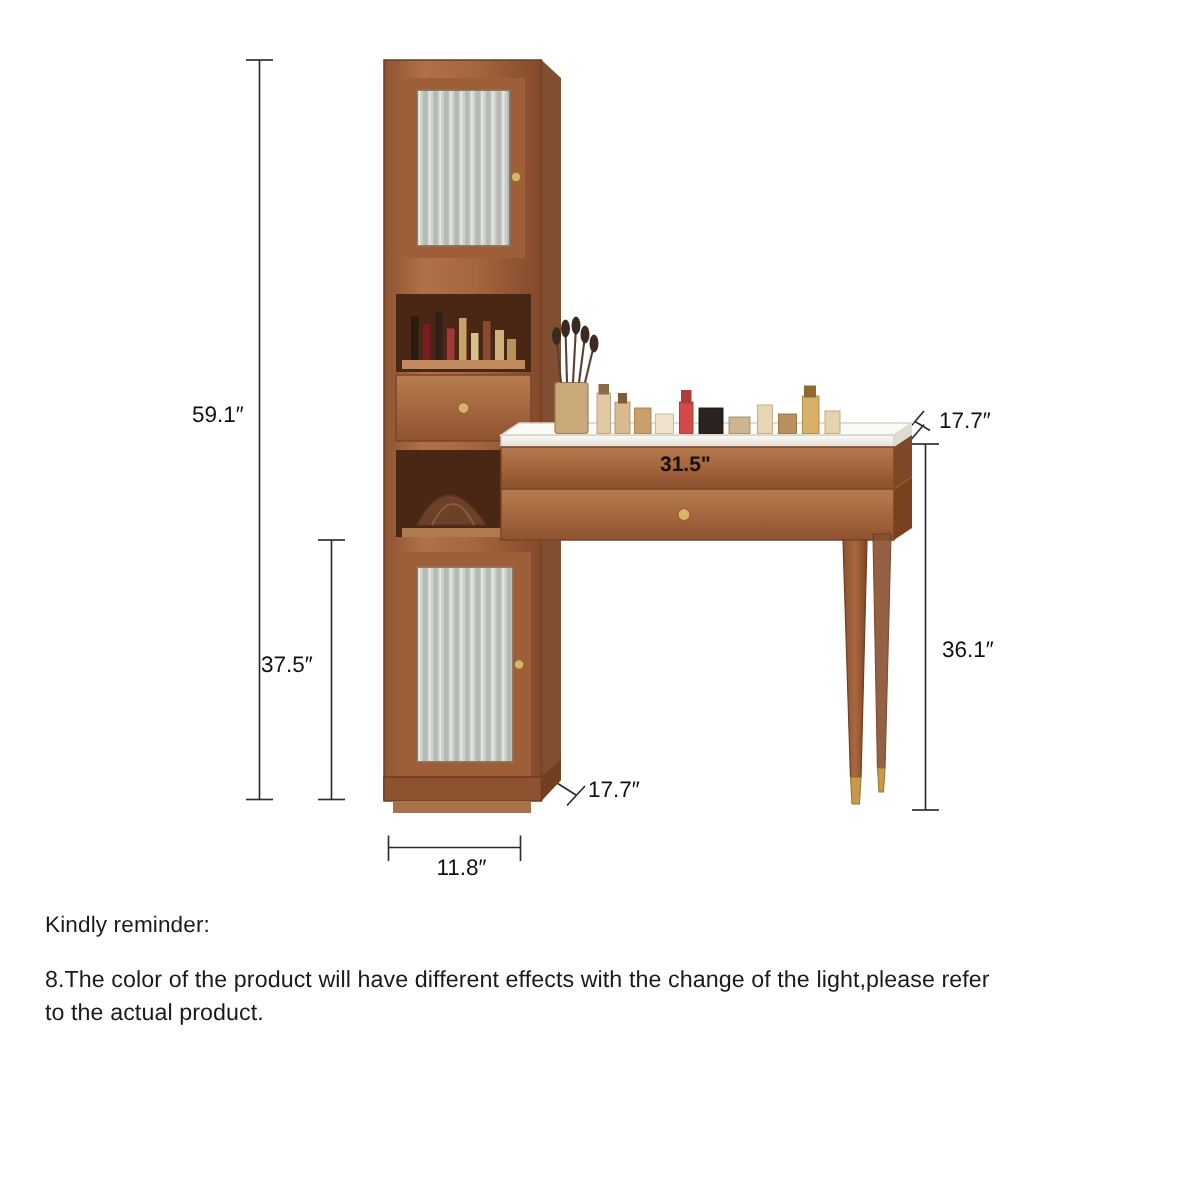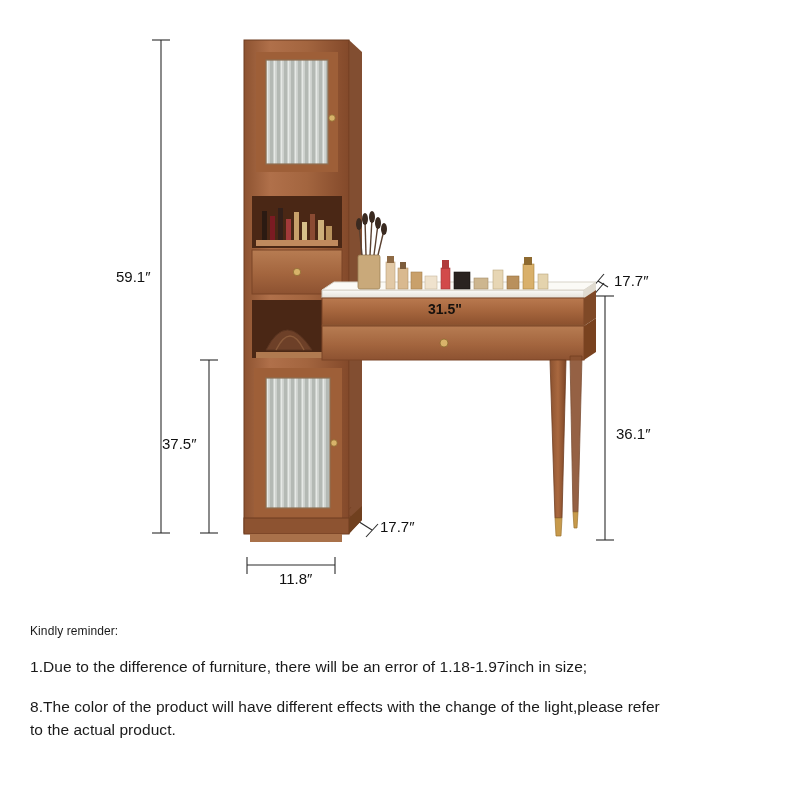--- a/index.html
+++ b/index.html
@@ -8,33 +8,33 @@
     width: 800px; height: 800px;
     background: #ffffff;
     font-family: "Liberation Sans", sans-serif;
     color: #1a1a1a;
     overflow: hidden;
     position: relative;
   }
 
   #diagram {
     position: absolute;
-    left: 4px; top: 0;
+    left: 16px; top: 0;
     width: 768px; height: 600px;
   }
 
   #notes {
     position: absolute;
     left: 30px;
     top: 600px;
     width: 740px;
   }
   .note-title {
-    font-size: 12px;
-    margin: 24px 0 0 0;
+    font-size: 15px;
+    margin: 8px 0 0 0;
     letter-spacing: 0.1px;
   }
   .note-line {
     font-size: 15.5px;
     margin: 18px 0 0 0;
     line-height: 1.45;
     letter-spacing: 0.05px;
   }
   .note-line.wrap { max-width: 640px; }
 
@@ -222,15 +222,14 @@
   <div class="dim-label" style="left:158px; top:435px;">37.5″</div>
   <div class="dim-label" style="left:275px; top:570px;">11.8″</div>
   <div class="dim-label" style="left:376px; top:518px;">17.7″</div>
   <div class="dim-label" style="left:610px; top:272px;">17.7″</div>
   <div class="dim-label" style="left:612px; top:425px;">36.1″</div>
   <div class="onboard" style="left:424px; top:301px;">31.5"</div>
 </div>
 
 <div id="notes">
   <p class="note-title">Kindly reminder:</p>
-  <p class="note-line">1.Due to the difference of furniture, there will be an error of 1.18-1.97inch in size;</p>
   <p class="note-line wrap">8.The color of the product will have different effects with the change of the light,please refer to the actual product.</p>
 </div>
 
 </body></html>

